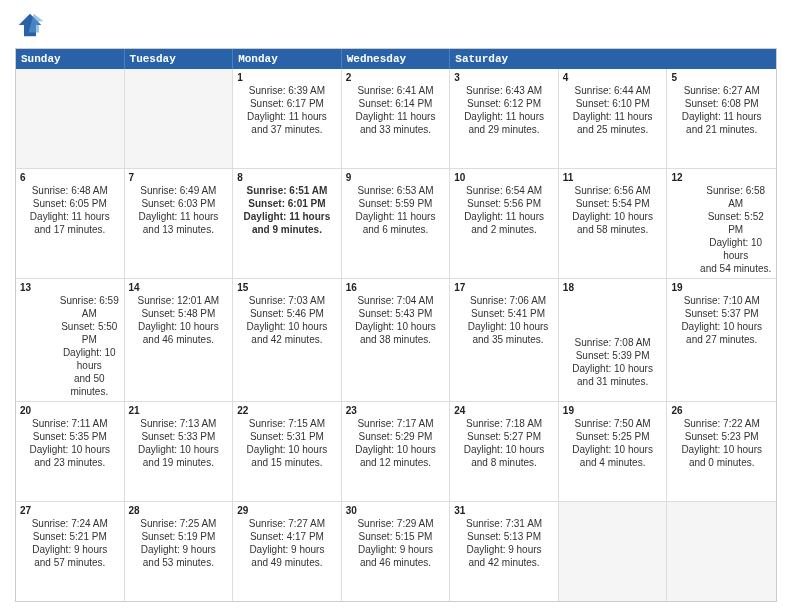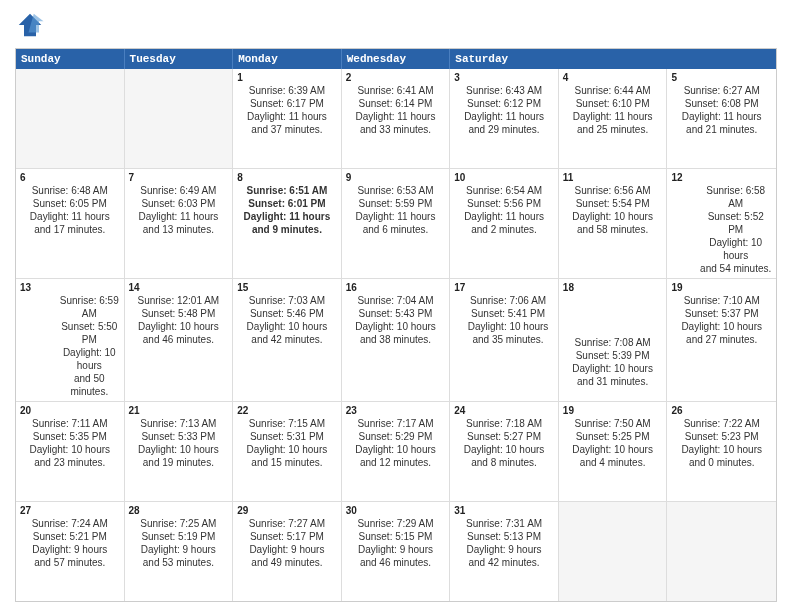--- a/index.html
+++ b/index.html
@@ -343,21 +343,21 @@
           <div class="cal-cell">
             <div class="day-num">28</div>
             <div class="cell-text" style="white-space: pre-line;">Sunrise: 7:25 AM
 Sunset: 5:19 PM
 Daylight: 9 hours
 and 53 minutes.</div>
           </div>
           <div class="cal-cell">
             <div class="day-num">29</div>
             <div class="cell-text" style="white-space: pre-line;">Sunrise: 7:27 AM
-Sunset: 5:17 PM
+Sunset: 4:17 PM
 Daylight: 9 hours
 and 49 minutes.</div>
           </div>
           <div class="cal-cell">
             <div class="day-num">30</div>
             <div class="cell-text" style="white-space: pre-line;">Sunrise: 7:29 AM
 Sunset: 5:15 PM
 Daylight: 9 hours
 and 46 minutes.</div>
           </div>

